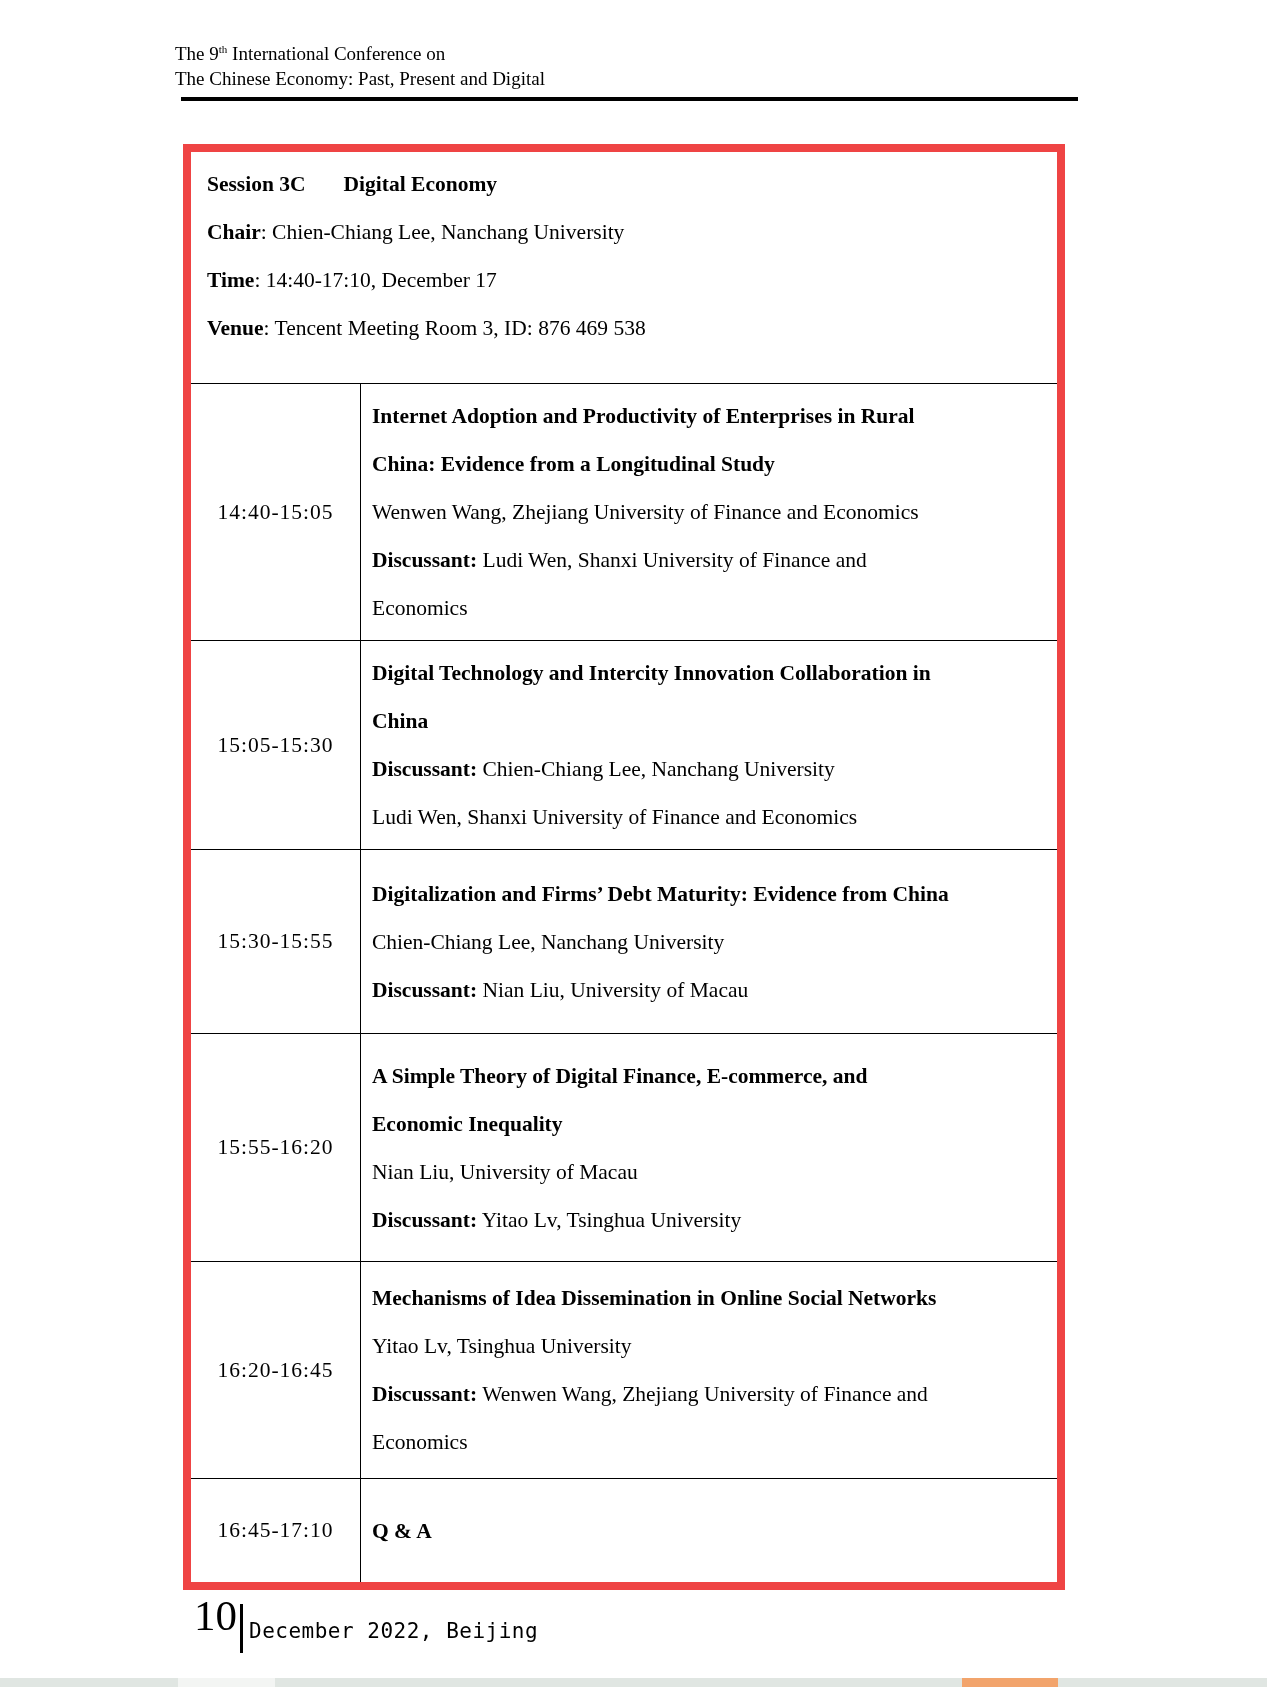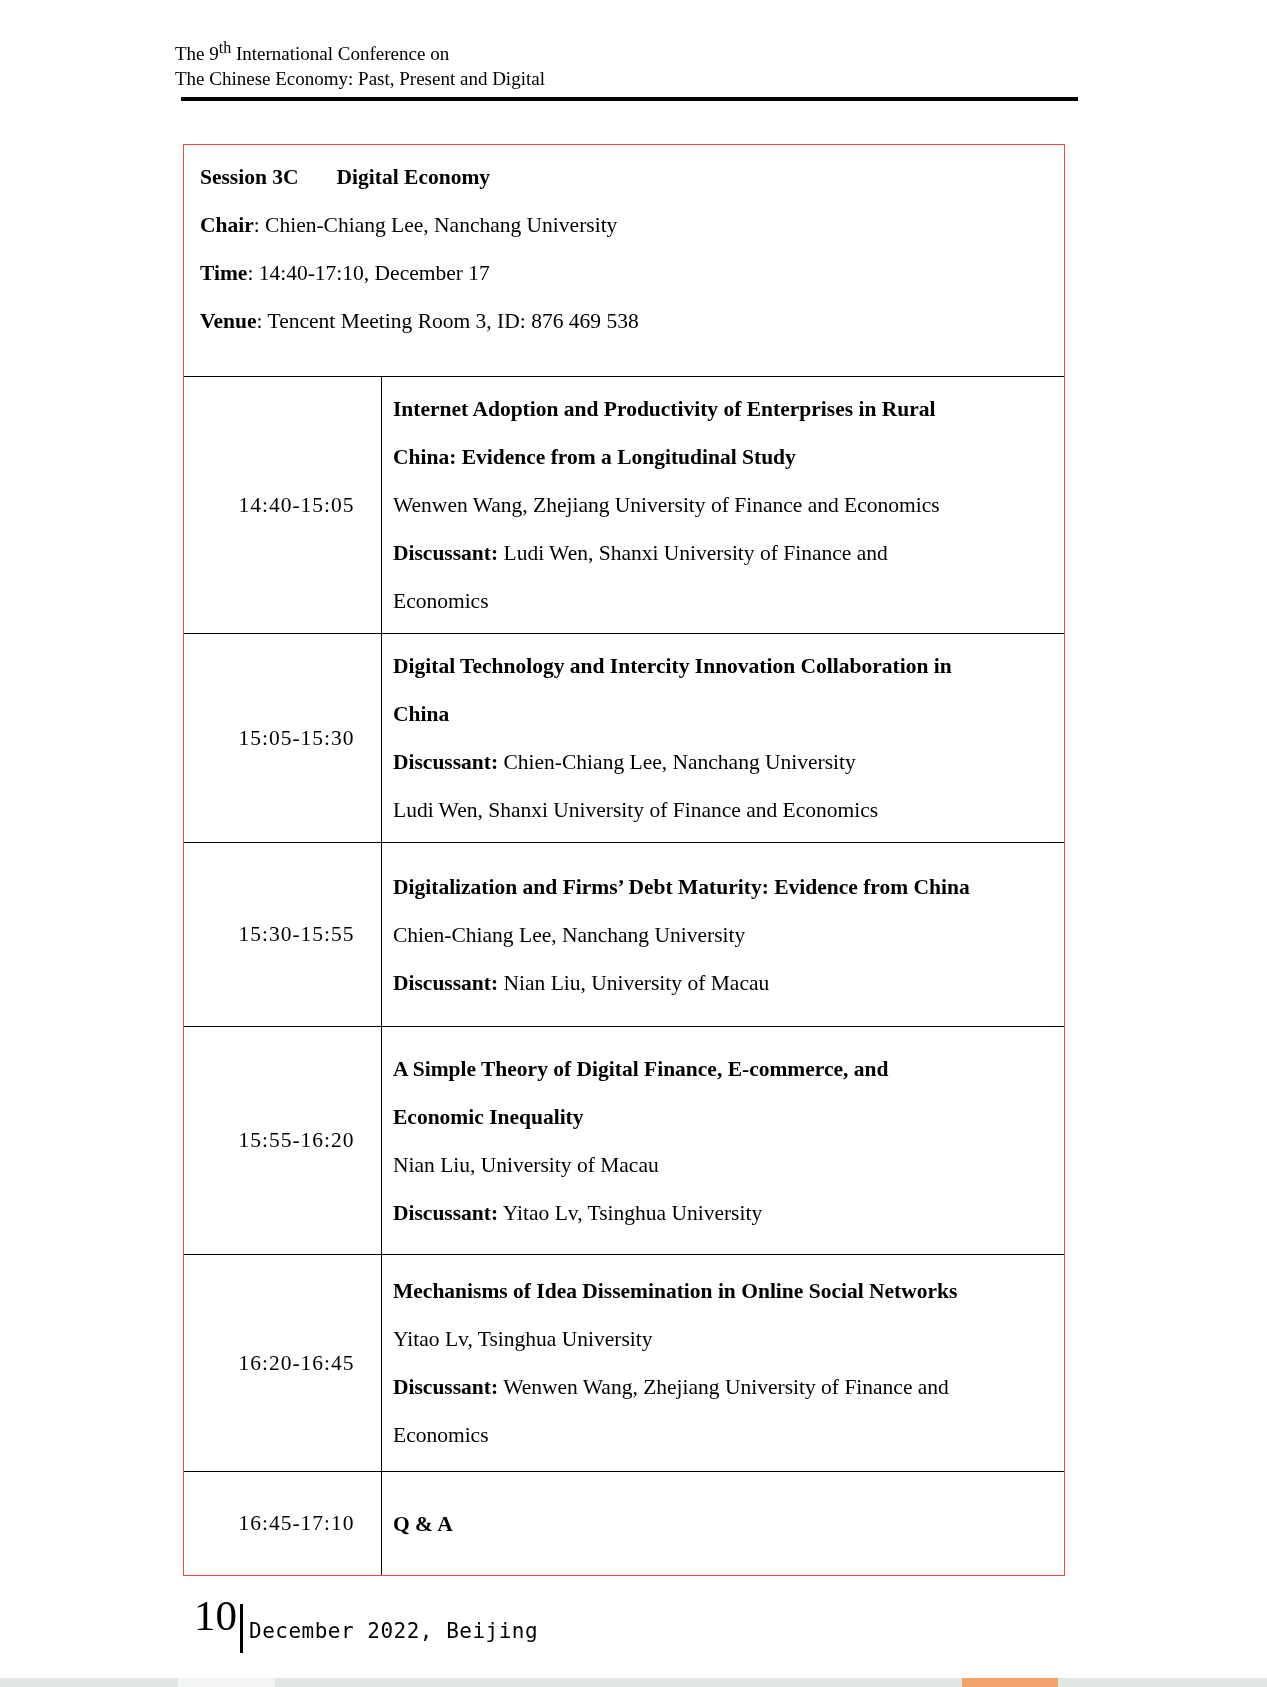--- a/index.html
+++ b/index.html
@@ -20,41 +20,41 @@
   
   .doc-header {
     position: absolute;
     left: 175px;
     top: 41px;
     font-size: 19px;
     line-height: 25px;
     color: #000;
   }
   .doc-header sup {
-    font-size: 16px;
+    font-size: 11px;
     vertical-align: super;
     line-height: 0;
     margin-top: 28px;
   }
   .header-rule {
     position: absolute;
     left: 181px;
     top: 97px;
     width: 897px;
     height: 3.5px;
     background: #000;
   }
 
   
   .conf-table {
     position: absolute;
     left: 183px;
     top: 144px;
     width: 882px;
-    border: 1px solid #ef4444;
+    border: 8px solid #ef4444;
     box-sizing: border-box;
     background: #fff;
   }
   .session-info {
     box-sizing: border-box;
     height: 231px;
     padding: 8px 20px 0 16px;
     font-size: 21.5px;
   }
   .session-info .line {
@@ -72,21 +72,20 @@
   .time-cell {
     width: 170px;
     flex: 0 0 170px;
     border-right: 1.5px solid #000;
     box-sizing: border-box;
     display: flex;
     align-items: center;
     justify-content: center;
     font-size: 21.5px;
     letter-spacing: 1px;
-    margin-left: 28px;
   }
   .content-cell {
     flex: 1;
     box-sizing: border-box;
     display: flex;
     flex-direction: column;
     justify-content: center;
     padding: 0 78px 0 11px;
     font-size: 21.5px;
   }

